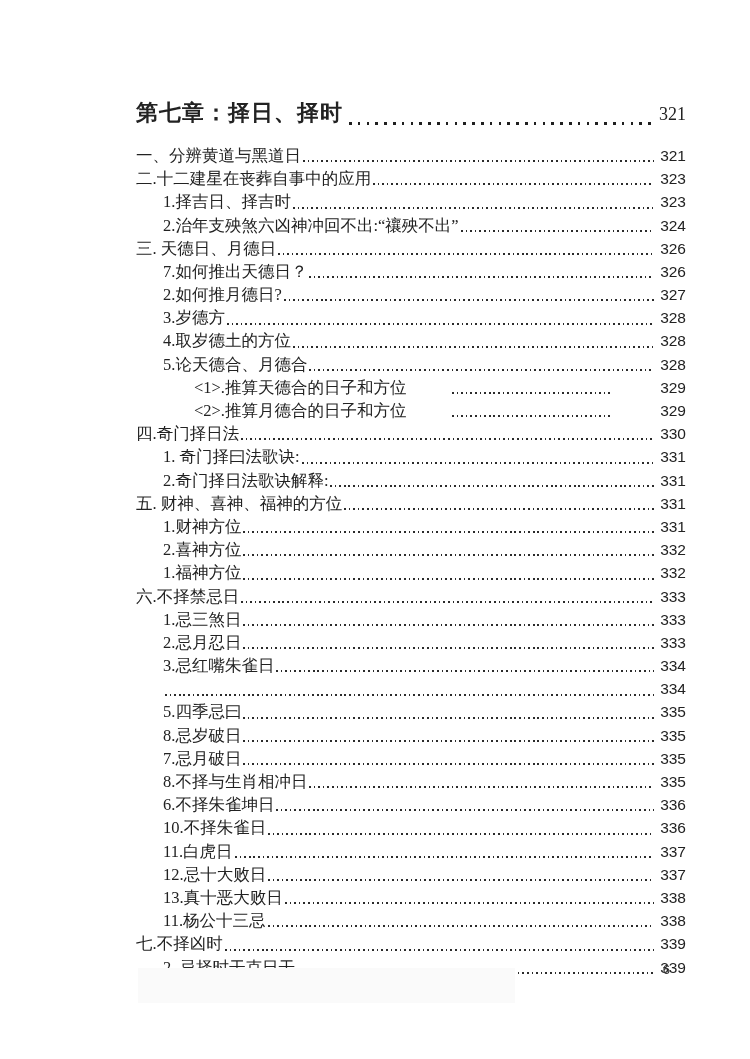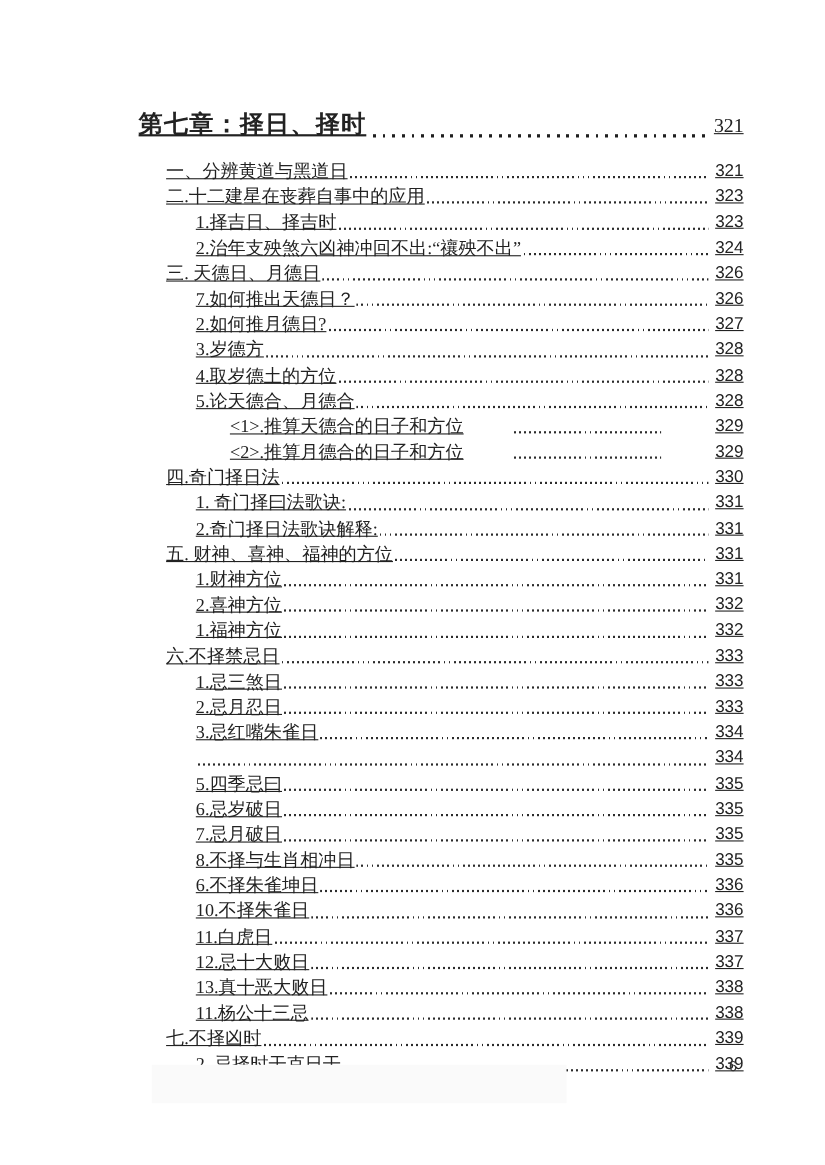--- a/index.html
+++ b/index.html
@@ -15,24 +15,23 @@
     font-family: "Liberation Serif", serif;
     color: #222222;
   }
   .page {
     position: absolute;
     inset: 0;
     background: #ffffff;
   }
   .content {
     position: absolute;
-    left: 126px;
+    left: 136px;
     top: 98px;
     width: 550px; 
-    text-decoration: underline;
   }
   .toc-title-row {
     display: flex;
     align-items: baseline;
     height: 34px;
     margin-bottom: 12px;
   }
   .toc-title {
     font-weight: bold;
     font-size: 22px;
@@ -55,25 +54,24 @@
   .toc-title-page {
     font-family: "Liberation Serif", serif;
     font-size: 18px;
     white-space: nowrap;
   }
   .toc-list {
     display: block;
   }
   .row {
     display: flex;
-    align-items: center;
+    align-items: flex-end;
     height: 23.2px;
     font-size: 16.5px;
     line-height: 23.2px;
-    margin-left: 25px;
   }
   .row .label {
     white-space: nowrap;
   }
   .row.lvl1 { padding-left: 0; }
   .row.lvl2 { padding-left: 27px; }
   .row.lvl3 { padding-left: 58px; gap: 43px; }
   .dots {
     flex: 1 1 auto;
     position: relative;
@@ -267,21 +265,21 @@
     <span class="pagenum">334</span>
   </div>
 
   <div class="row lvl2">
     <span class="label">5.四季忌曰</span>
     <span class="dots"></span>
     <span class="pagenum">335</span>
   </div>
 
   <div class="row lvl2">
-    <span class="label">6.忌岁破日</span>
+    <span class="label">8.忌岁破日</span>
     <span class="dots"></span>
     <span class="pagenum">335</span>
   </div>
 
   <div class="row lvl2">
     <span class="label">7.忌月破日</span>
     <span class="dots"></span>
     <span class="pagenum">335</span>
   </div>
 

